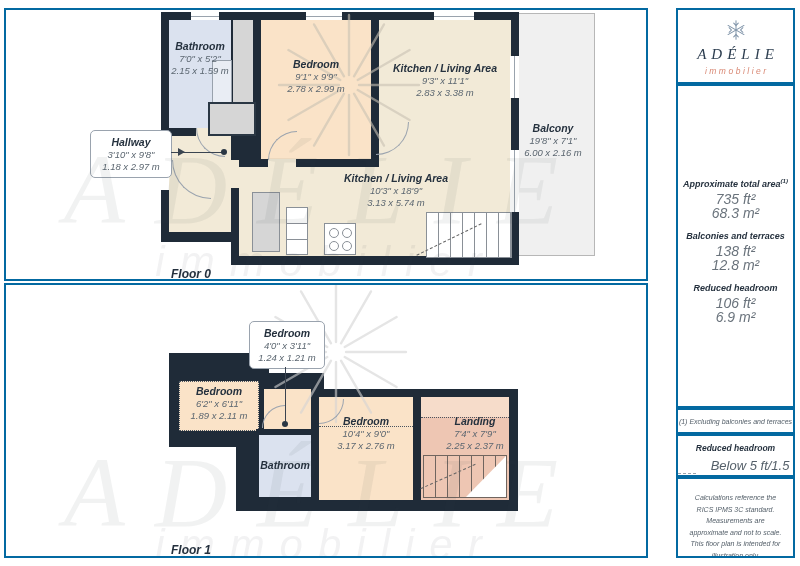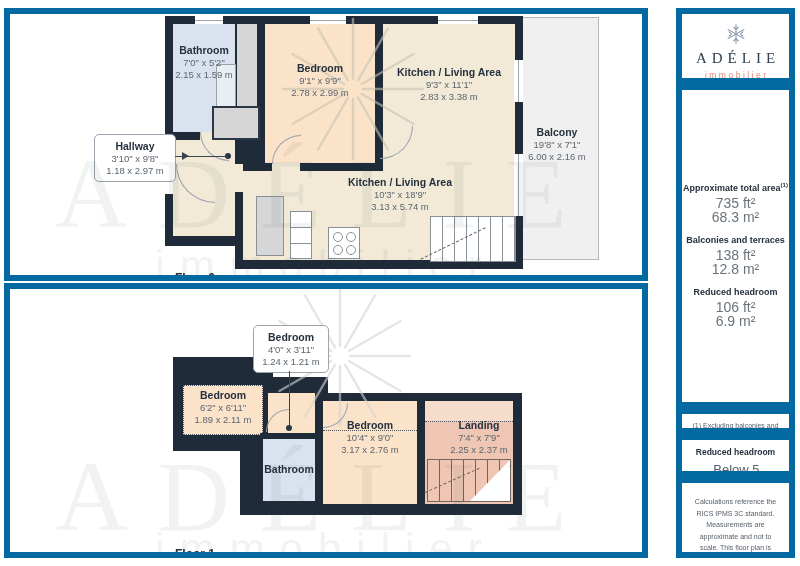--- a/index.html
+++ b/index.html
@@ -1,17 +1,17 @@
 <!DOCTYPE html>
 <html style="--wall: #1f2b38; --cream: #f2ead7; --peach: #fae3c8; --blue: #dbe2ef; --salmon: #eec6b3; --salmon-light: #f6dcca; --balcony: #f0f0f0; --navy: #25313e; --dim: #5b6670; --accent: #d98874;"><head>
 <meta charset="utf-8">
 <style>
   html,body{margin:0;padding:0;background:#fff;}
   .page{position:relative;width:800px;height:566px;background:#fff;font-family:"Liberation Sans",sans-serif;overflow:hidden;}
-  .panel{position:absolute;background:#fff;border:6px solid #0369a1;overflow:hidden;box-sizing:border-box;}
+  .panel{position:absolute;background:#fff;border:2px solid #0369a1;overflow:hidden;box-sizing:border-box;font-style:italic;}
   .abs{position:absolute;}
   .wall{position:absolute;background:var(--wall,#1f2b38);}
   .room{position:absolute;}
   .win{position:absolute;background:#fff;}
   .win-h{position:absolute;background:#9aa3ad;height:1px;}
   .win-v{position:absolute;background:#9aa3ad;width:1px;}
   .rlabel{position:absolute;display:flex;flex-direction:column;align-items:center;text-align:center;gap:1px;z-index:5;pointer-events:none;}
   .rname{font-weight:bold;font-size:10.5px;color:var(--navy,#25313e);line-height:12px;}
   .rdim{font-size:9.5px;color:var(--dim,#5b6670);line-height:11px;}
   .callout{position:absolute;background:#fff;border:1px solid #9aa3ae;border-radius:5px;display:flex;flex-direction:column;align-items:center;justify-content:center;gap:1px;z-index:6;}

